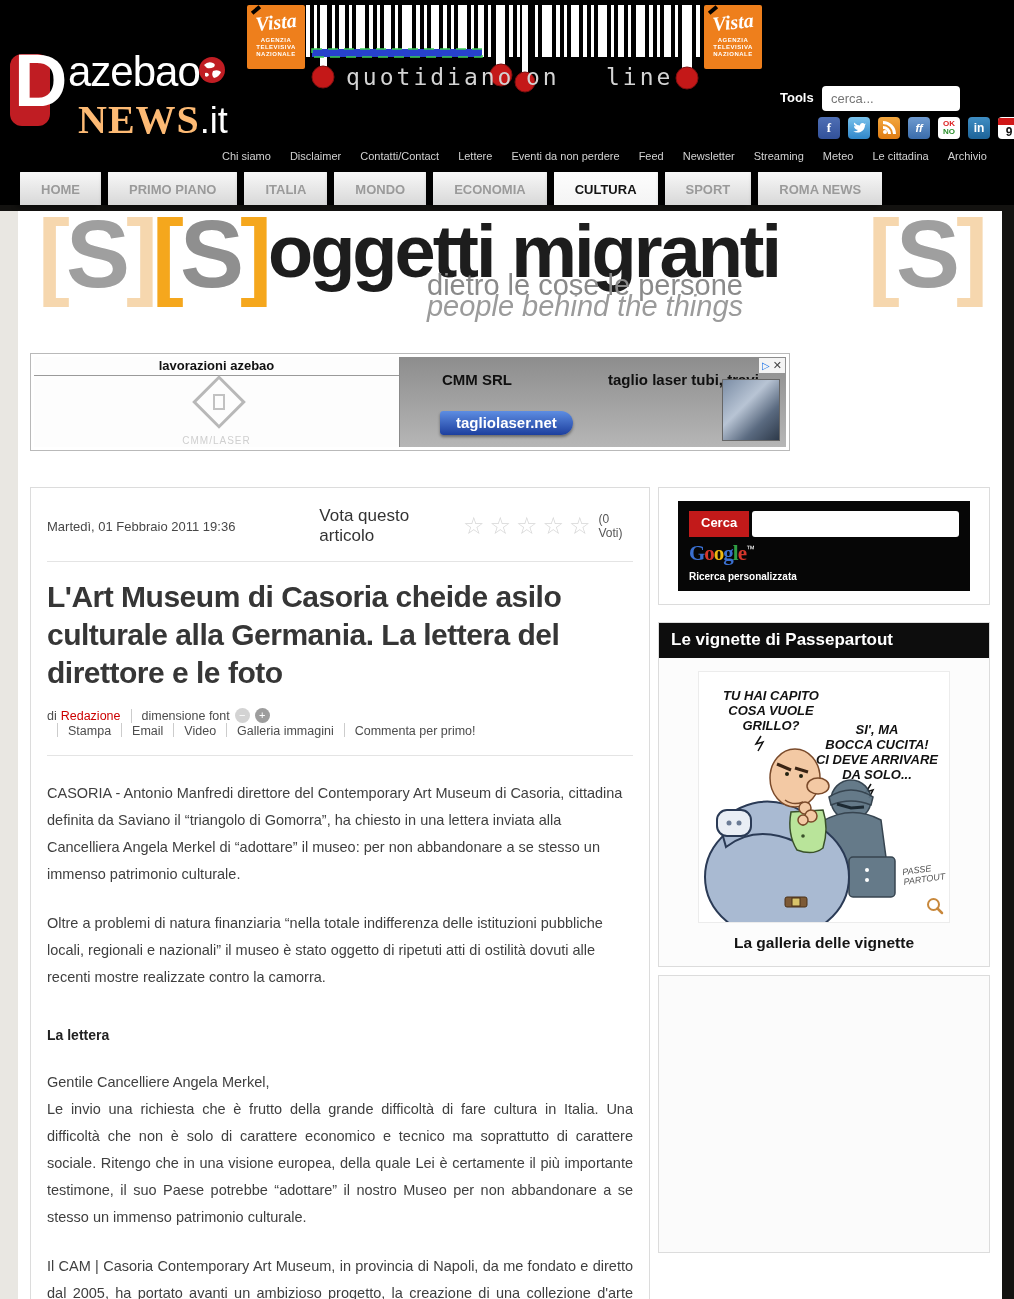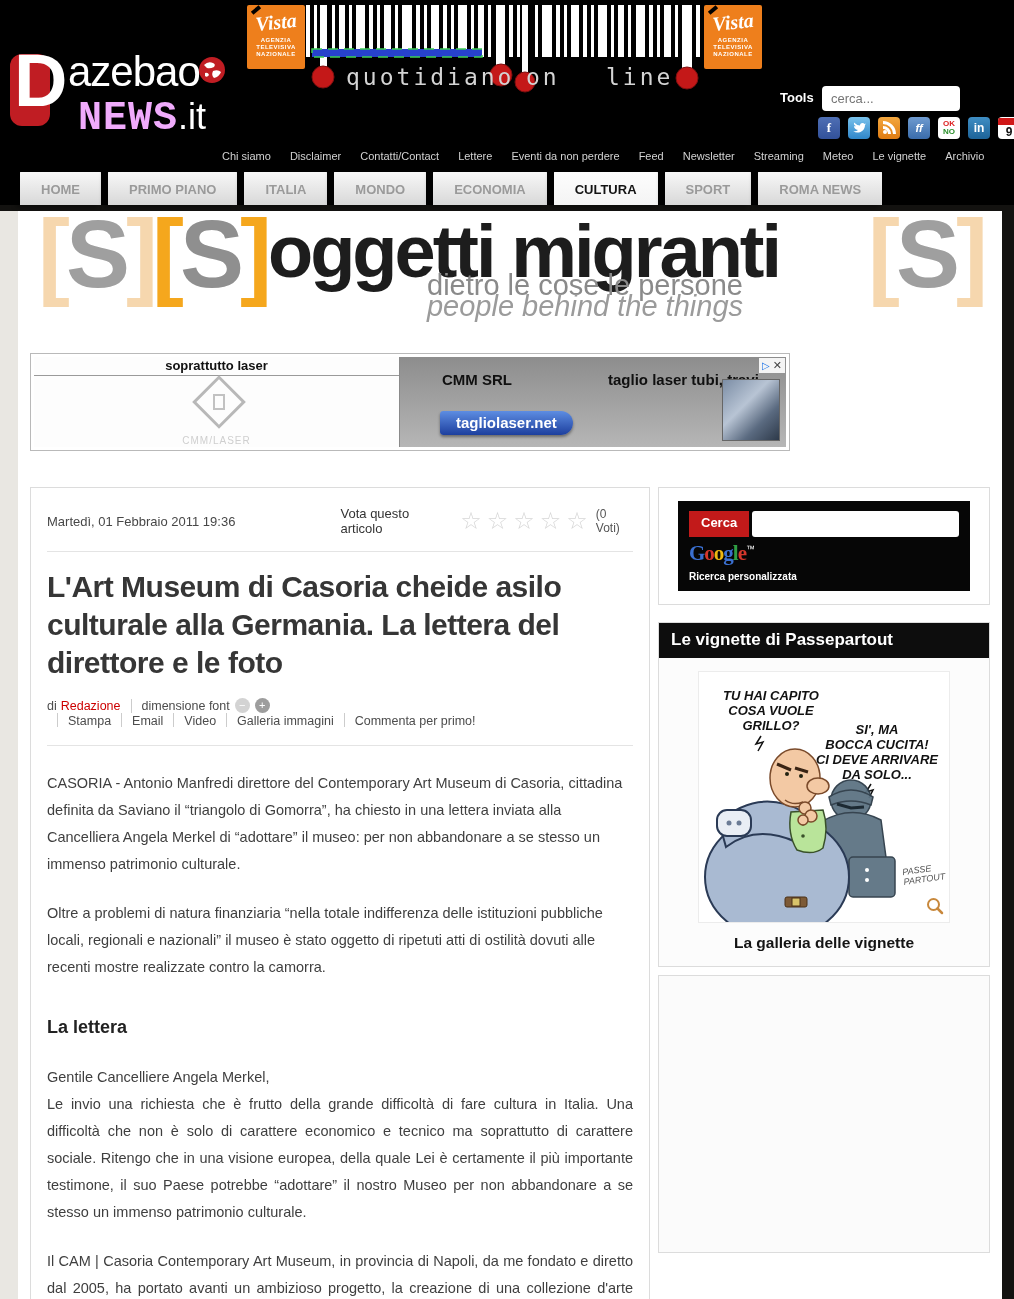--- a/index.html
+++ b/index.html
@@ -8,21 +8,21 @@
 
   
   .site-header { position:relative; width:1014px; height:172px; background:#000; }
   .brand { position:absolute; left:10px; top:52px; width:210px; }
   .brand-line1 { position:relative; height:58px; }
   .d-red { position:absolute; left:0; top:2px; width:40px; height:72px; background:#c01d23; border-radius:12px; }
   .d-char { position:absolute; left:4px; top:-14px; font-size:74px; font-weight:bold; color:#fff; letter-spacing:-2px; }
   .brand-word { position:absolute; left:58px; top:-4px; color:#fff; font-size:42px; letter-spacing:-1px; }
   .globe-icon { position:absolute; left:188px; top:4px; }
   .brand-line2 { position:absolute; left:68px; top:44px; white-space:nowrap; }
-  .brand-news { font-family:Liberation Mono, monospace; font-weight:bold; color:#f0abfc; font-size:40px; letter-spacing:1px; }
+  .brand-news { font-family:Liberation Serif, serif; font-weight:bold; color:#fdba74; font-size:40px; letter-spacing:1px; }
   .brand-it { color:#fff; font-size:36px; }
 
   .vista { position:absolute; width:58px; height:64px; background:#ee7f1c; border-radius:2px; text-align:center; overflow:hidden; }
   .vista-left { left:247px; top:5px; }
   .vista-right { left:704px; top:5px; }
   .vista-brand { display:block; margin-top:6px; color:#fff; font-family:"Liberation Serif", serif; font-style:italic; font-weight:bold; font-size:20px; transform:rotate(-6deg); }
   .vista-sub { display:block; color:#fff; font-size:6px; font-weight:bold; letter-spacing:.5px; line-height:7px; margin-top:3px; }
   .vista-pen { position:absolute; left:4px; top:3px; width:10px; height:4px; background:#000; transform:rotate(-40deg); }
 
   .barcode-wrap { position:absolute; left:306px; top:5px; width:396px; height:88px; }
@@ -91,37 +91,37 @@
   .ad-photo { position:absolute; right:6px; top:22px; width:58px; height:62px; background:linear-gradient(135deg,#7c8ea6 0%,#b8c4d4 40%,#5a6a80 70%,#2e3a4a 100%); border:1px solid #666; }
   .adchoices { position:absolute; right:1px; top:1px; background:#f4f4f4; display:flex; gap:3px; padding:1px 3px; align-items:center; }
   .adchoices .tri { color:#1a73e8; font-size:10px; cursor:pointer; }
   .adchoices .xx { color:#444; font-size:11px; cursor:pointer; }
 
   
   .cols { display:flex; gap:8px; margin-top:36px; }
   .article-box { width:620px; border:1px solid #dcdcdc; background:#fff; padding:18px 16px 24px; }
   .meta-row { display:flex; align-items:center; font-size:13px; color:#474747; }
   .meta-date { width:300px; }
-  .vote-label { font-size:13px; color:#333; margin-right:8px; }
+  .vote-label { font-size:17px; color:#333; margin-right:8px; }
   .stars { display:inline-flex; gap:5px; }
   .star { font-style:normal; font-size:24px; color:#d7d7d7; line-height:20px; cursor:pointer; }
   .vote-count { font-size:12px; color:#555; margin-left:8px; }
   .hr { border:none; border-top:1px solid #e4e4e4; margin:15px 0 16px; }
   h1.headline { font-size:30px; line-height:38px; color:#363636; letter-spacing:-.5px; margin:2px 0 16px; font-weight:bold; }
   .byline { display:flex; align-items:center; flex-wrap:wrap; font-size:12.5px; color:#4c4c4c; }
   .byline .sep { width:1px; height:14px; background:#ccc; margin:0 10px; }
   .author { color:#cc0000; margin-left:4px; cursor:pointer; }
   .fs-btn { display:inline-block; width:15px; height:15px; border-radius:50%; color:#fff; text-align:center; line-height:14px; font-size:11px; margin-left:5px; cursor:pointer; }
   .fs-minus { background:#d3d3d3; }
   .fs-plus { background:#9d9d9d; }
   .byline-actions { display:inline-flex; }
   .byline-actions .act { cursor:pointer; }
   .para { font-size:14.5px; line-height:27px; color:#3f3f3f; margin-bottom:22px; }
   .just { text-align:justify; }
-  .section-heading { font-size:18px; font-weight:bold; color:#222; margin:36px 0 26px; }
+  .section-heading { font-size:14px; font-weight:bold; color:#222; margin:36px 0 26px; }
 
   
   .sidebar { width:332px; display:flex; flex-direction:column; }
   .sb-box { border:1px solid #dcdcdc; background:#fff; }
   .gbox { padding:13px 19px; }
   .gpanel { background:#060606; padding:10px 11px 9px; }
   .grow { display:flex; }
   .gbtn { background:#c21a1a; color:#fff; font-weight:bold; font-size:13px; padding:4px 12px; cursor:pointer; }
   .ginput { flex:1; height:26px; border:none; border-radius:3px; margin-left:3px; font-size:13px; padding:0 6px; background:#fff; }
   .gword { font-family:"Liberation Serif", serif; font-size:21px; font-weight:bold; letter-spacing:-1px;text-align:right; }
@@ -268,21 +268,21 @@
   <ul class="topnav">
       <li>Chi siamo</li>
       <li>Disclaimer</li>
       <li>Contatti/Contact</li>
       <li>Lettere</li>
       <li>Eventi da non perdere</li>
       <li>Feed</li>
       <li>Newsletter</li>
       <li>Streaming</li>
       <li>Meteo</li>
-      <li>Le vignette</li>
+      <li>Le cittadina</li>
       <li>Archivio</li>
     </ul>
 </header>
 
 <ul class="tabs-row">
     <li class="tab">HOME</li>
     <li class="tab">PRIMO PIANO</li>
     <li class="tab">ITALIA</li>
     <li class="tab">MONDO</li>
     <li class="tab">ECONOMIA</li>
@@ -307,21 +307,21 @@
       <div class="mast-sub2">people behind the things</div>
     </div>
     <div class="smark mast-right">
       <span class="bk">[</span><span class="sl">S</span><span class="bk">]</span>
     </div>
   </div>
 
   <div class="ad-outer">
     <div class="ad">
       <div class="ad-left">
-        <span class="ad-left-title">soprattutto laser</span>
+        <span class="ad-left-title">lavorazioni azebao</span>
         <span class="diamond">
               <span class="diamond-inner"></span>
             </span>
         <span class="ad-left-cap">CMM/LASER</span>
       </div>
       <div class="ad-right">
         <span class="ad-company">CMM SRL</span>
         <span class="ad-tagline">taglio laser tubi, travi</span>
         <span class="ad-cta">tagliolaser.net</span>
         <span class="ad-photo"></span>

